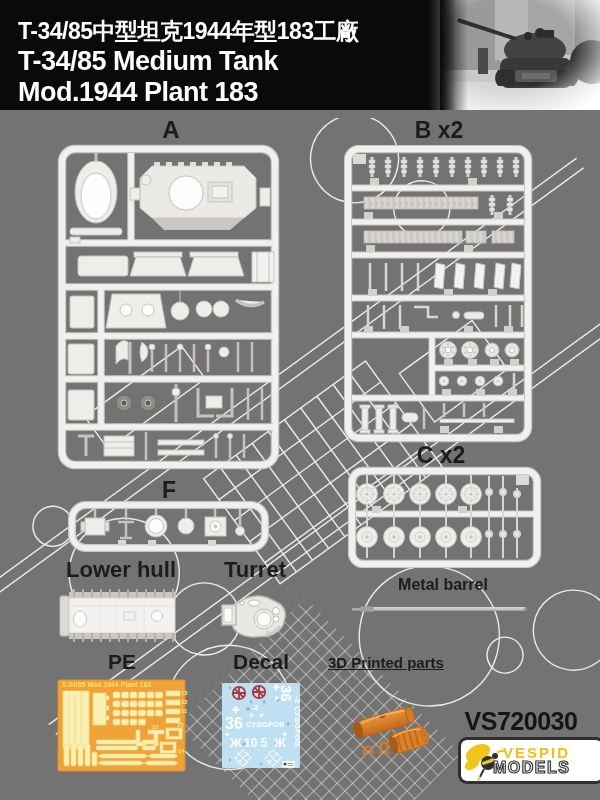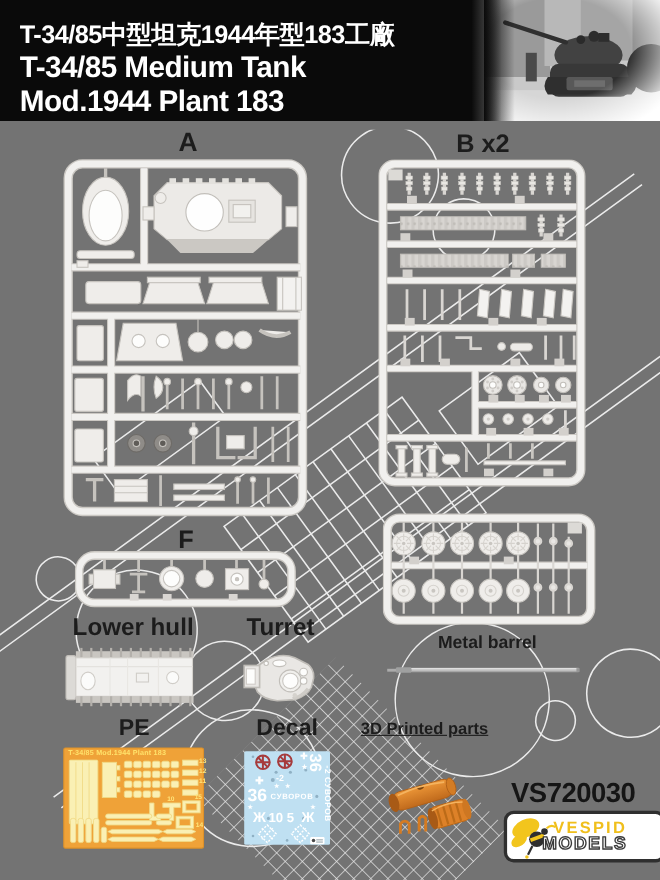--- a/index.html
+++ b/index.html
@@ -116,20 +116,21 @@
   </svg>
 
   <div class="abs header-bar">
     <div class="ht ht-zh">T-34/85中型坦克1944年型183工廠</div>
     <div class="ht ht-en">T-34/85 Medium Tank</div>
     <div class="ht ht-mod">Mod.1944 Plant 183</div>
   </div>
 
   <div class="abs lbl lbl-a">A</div>
   <div class="abs lbl lbl-b">B x2</div>
+  <div class="abs lbl lbl-c">C x2</div>
   <div class="abs lbl lbl-f">F</div>
   <div class="abs lbl lbl-lh">Lower hull</div>
   <div class="abs lbl lbl-tu">Turret</div>
   <div class="abs lbl lbl-mb">Metal barrel</div>
   <div class="abs lbl lbl-pe">PE</div>
   <div class="abs lbl lbl-de">Decal</div>
   <div class="abs lbl lbl-3d">3D Printed parts</div>
 
   <svg class="abs gfx" style="left:56px;top:144px" width="230" height="330" viewBox="0 0 230 330">
     <g fill="none">

